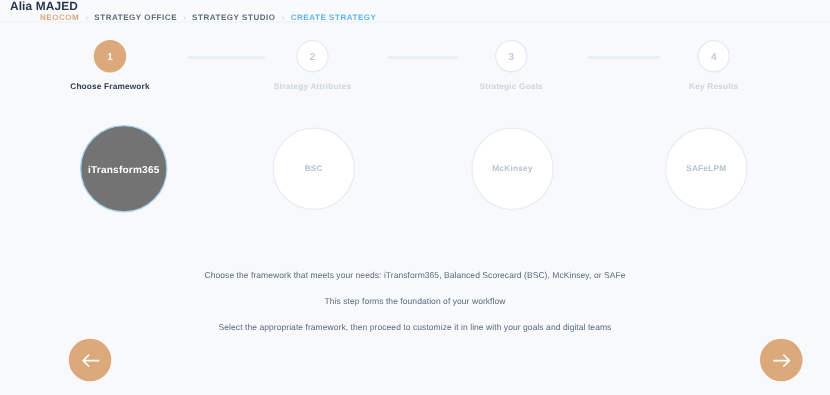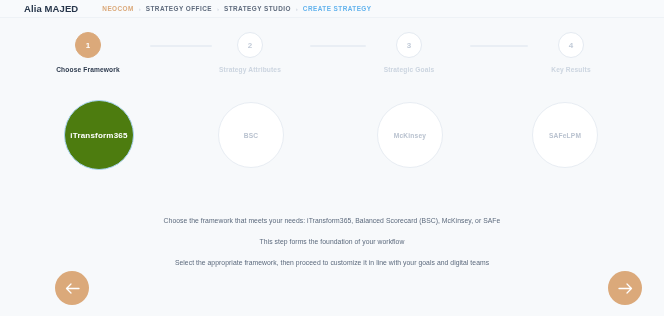--- a/index.html
+++ b/index.html
@@ -14,24 +14,25 @@
     font-family: "Liberation Sans", sans-serif;
     background: #f7f9fb;
     color: #2e3b4e;
     position: relative;
   }
 
   
   .header {
     height: 18px;
     display: flex;
-    align-items: center;
-    padding: 0 0 0 24px;
+    align-items: flex-start;
+    padding: 0 0 0 8px;
     background: #f8fafc;
     border-bottom: 1px solid #eef2f6;
+    flex-direction: column;
   }
 
   .brand {
     font-size: 9.5px;
     font-weight: bold;
     color: #27364b;
     letter-spacing: 0.1px;
     white-space: nowrap;
   }
 
@@ -132,21 +133,21 @@
   }
 
   .fw-label {
     font-size: 6.6px;
     font-weight: bold;
     color: #b9c2cf;
     letter-spacing: 0.2px;
   }
 
   .fw.selected {
-    background: #4d7c0f;
+    background: #737373;
     border-color: #a8d3f0;
   }
   .fw.selected .fw-label {
     color: #ffffff;
     font-size: 8px;
   }
 
   
   .description {
     margin-top: 26px;

